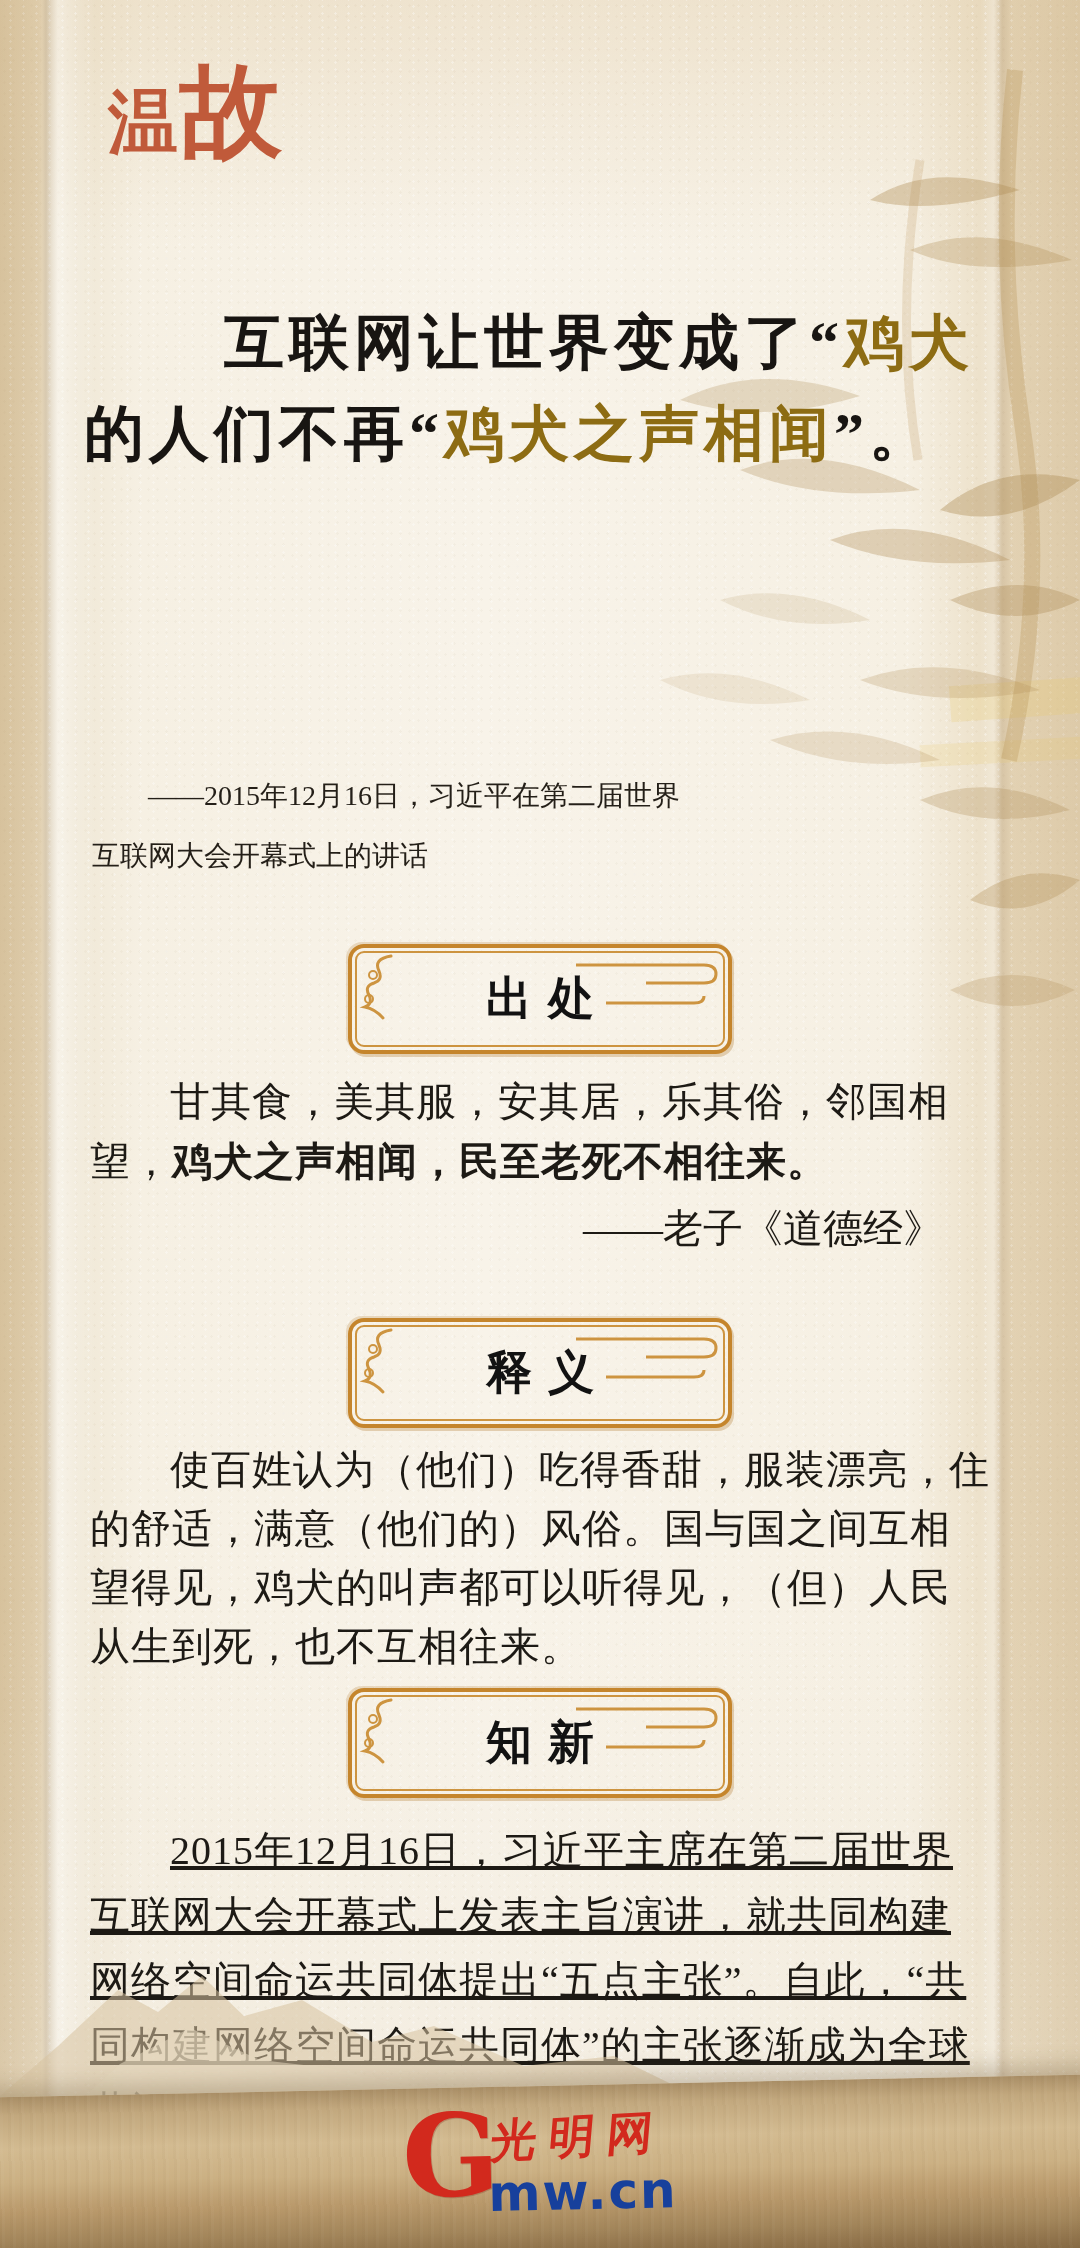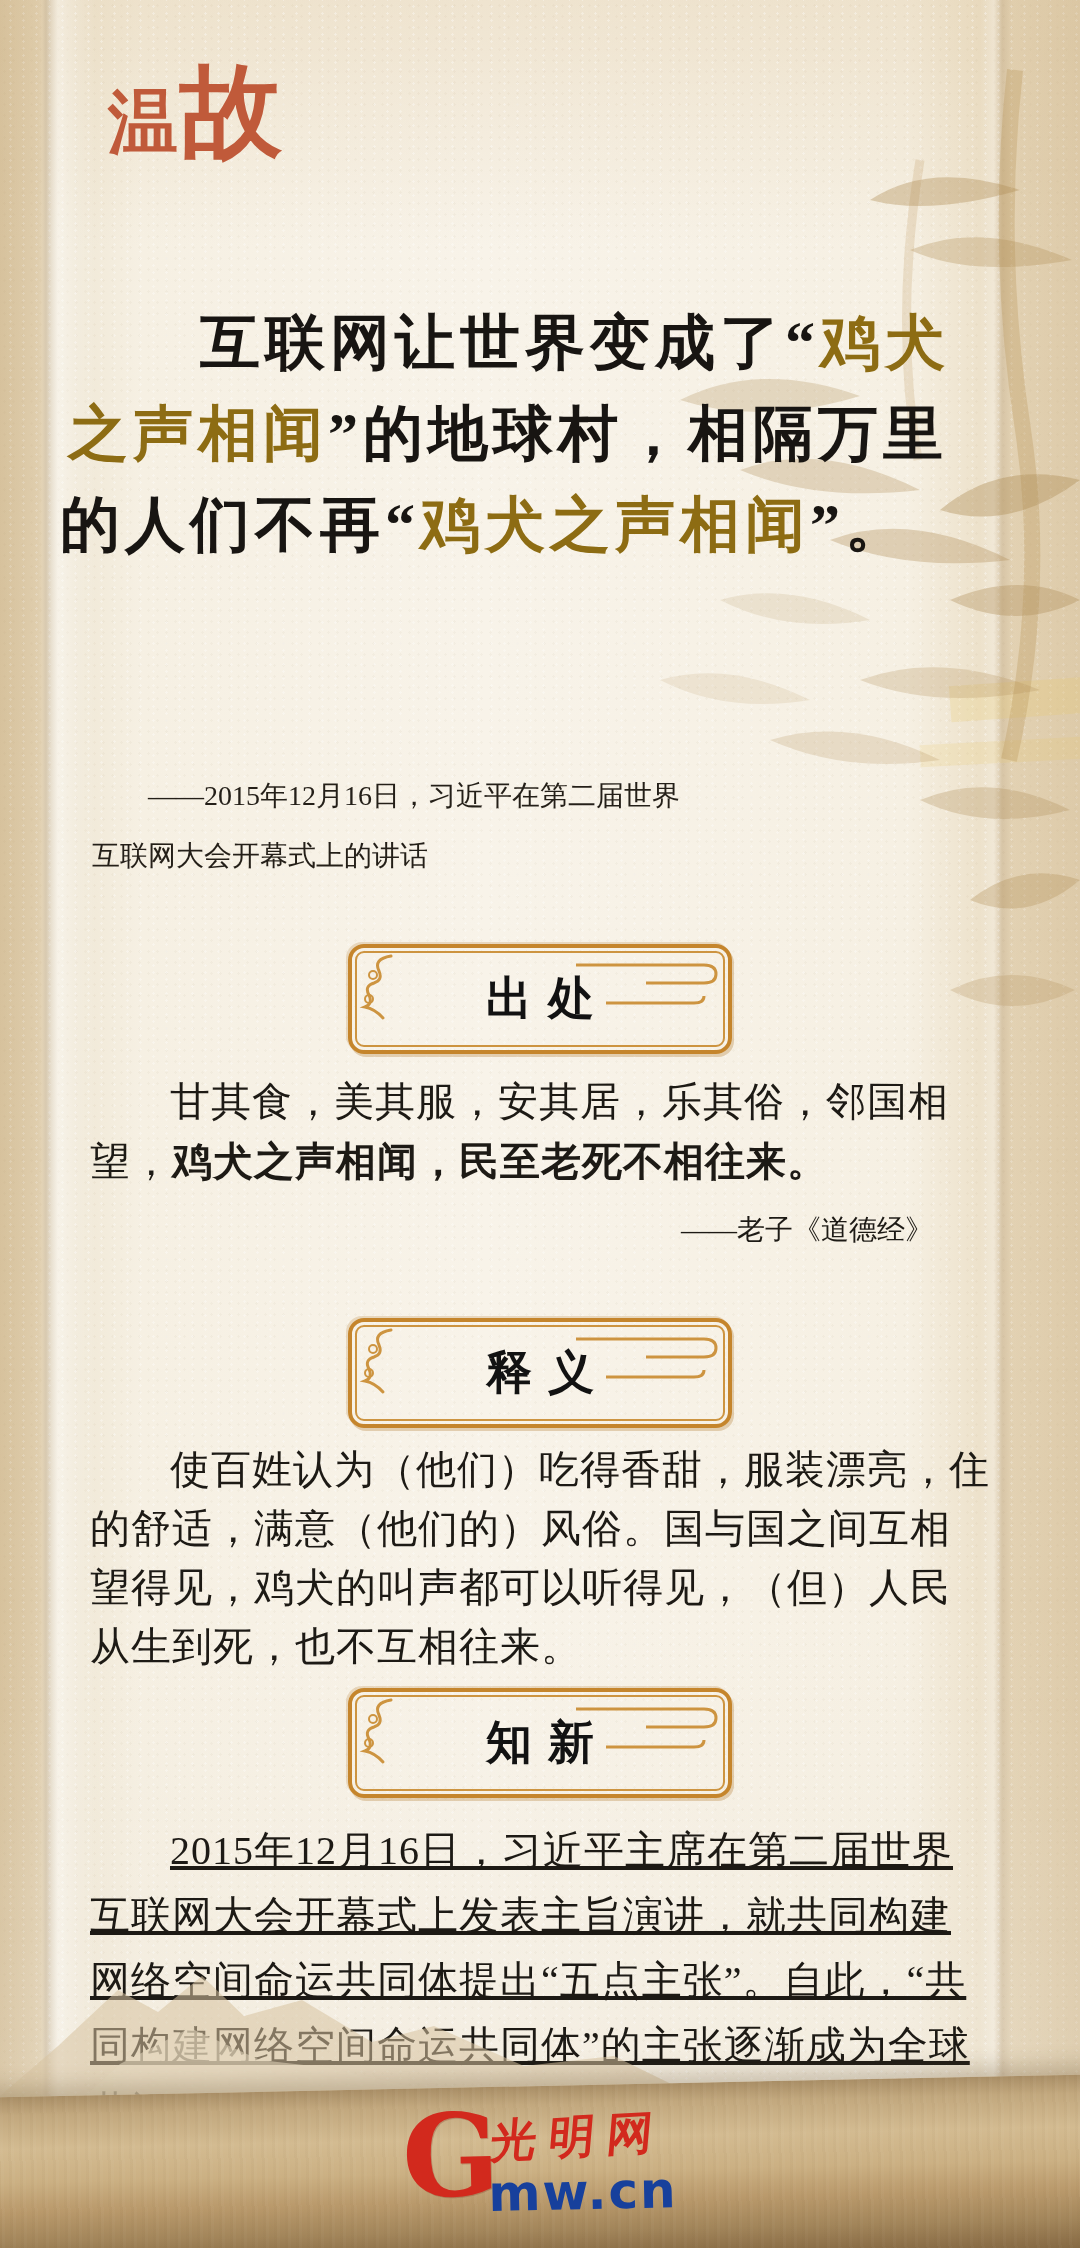--- a/index.html
+++ b/index.html
@@ -12,21 +12,21 @@
     background-image:radial-gradient(circle,rgba(150,120,80,.055) 1px,transparent 1.4px),radial-gradient(circle,rgba(255,255,255,.42) 1px,transparent 1.3px);
     background-size:9px 11px,13px 7px;background-position:0 0,4px 3px;}
   .fold{position:absolute;top:0;bottom:0;pointer-events:none;}
   .fold-left{left:0;width:96px;background:linear-gradient(90deg,rgba(196,170,128,.38) 0,rgba(208,186,148,.28) 42px,rgba(130,100,60,.20) 46px,rgba(255,255,255,.38) 58px,rgba(255,255,255,0) 96px);}
   .fold-right{right:0;width:100px;background:linear-gradient(270deg,rgba(203,178,138,.40) 0,rgba(212,192,156,.26) 68px,rgba(130,100,60,.16) 78px,rgba(255,255,255,.32) 86px,rgba(255,255,255,0) 100px);}
 
   .title{position:absolute;left:108px;top:44px;color:#c05a3a;white-space:nowrap;}
   .title .t1{font-size:70px;font-weight:700;letter-spacing:2px;}
   .title .t2{font-size:102px;font-weight:700;}
 
-  .quote{position:absolute;left:0;right:0;top:298px;padding:0 68px;color:#181512;}
+  .quote{position:absolute;left:0;right:0;top:298px;padding:0 92px;color:#181512;}
   .qline{margin:0;font-size:60px;line-height:91px;font-weight:700;letter-spacing:5px;white-space:nowrap;}
   .qline .gold{color:#8d6c13;}
   .qline .ink{color:#181512;}
   .q1{text-indent:2.2em;}
   .q3{margin-left:-8px;}
   .q4{margin-left:-8px;}
   .q5{margin-left:8px;}
 
   .quote-attr{position:absolute;left:0;right:12px;top:766px;padding:0 92px;font-size:28px;line-height:60px;color:#241f18;}
   .quote-attr p{margin:0;}
@@ -41,21 +41,21 @@
   .frame-label{position:absolute;inset:0;display:flex;align-items:center;justify-content:center;
     font-size:46px;font-weight:900;color:#121212;letter-spacing:16px;text-indent:16px;}
   .cloud-orn{position:absolute;left:9px;top:7px;}
   .tail-orn{position:absolute;right:6px;top:13px;}
 
   .body{position:absolute;left:0;right:0;padding:0 90px;font-size:40px;line-height:60px;letter-spacing:1px;text-indent:2em;color:#1d1a15;margin:0;}
   .body strong{font-weight:900;}
   .body-1{top:1072px;}
   .body-2{top:1440px;line-height:59px;}
   .body-3{top:1818px;line-height:65px;text-decoration:underline;}
-  .body-attr{position:absolute;right:130px;top:1194px;font-size:28px;color:#1d1a15;margin:17px;text-align:center;}
+  .body-attr{position:absolute;right:130px;top:1194px;font-size:40px;color:#1d1a15;margin:7px;text-align:center;}
 
   .bamboo{position:absolute;right:0;top:40px;pointer-events:none;}
   .mountain{position:absolute;left:0;top:1968px;pointer-events:none;}
 
   .roller{position:absolute;left:-24px;right:-24px;top:2086px;height:186px;transform:rotate(-1.2deg);
     border-radius:10px/46px;
     background:linear-gradient(180deg,#a98e66 0%,#c2a87e 10%,#d3bb91 28%,#cbb083 46%,#b99а6c 60%,#b9996b 62%,#a2855a 78%,#8c6f48 90%,#7b5f3c 100%);
     background:linear-gradient(180deg,#a98e66 0%,#c2a87e 10%,#d3bb91 28%,#cbb083 46%,#b9996b 62%,#a2855a 78%,#8c6f48 90%,#7b5f3c 100%);
     box-shadow:0 -10px 20px rgba(110,88,55,.30);}
   .roller-streaks{position:absolute;inset:0;border-radius:inherit;opacity:.5;
@@ -97,21 +97,20 @@
       <path d="M40 640 Q110 620 190 660 Q106 674 40 640 Z" opacity="0.14"></path>
     </g>
   </svg>
 
   <header class="title">
     <span class="t1">温</span><span class="t2">故</span>
   </header>
 
   <section class="quote">
     <p class="qline q1"><span class="ink">互联网让世界变成了“</span><span class="gold">鸡犬</span></p>
-    <p class="qline q2"><span class="gold">之声相闻</span><span class="ink">”的地球村，相隔万里</span></p>
     <p class="qline q3"><span class="ink">的人们不再“</span><span class="gold">鸡犬之声相闻</span><span class="ink">”。</span></p>
   </section>
 
   <div class="quote-attr">
     <p class="qa1">——2015年12月16日，习近平在第二届世界</p>
     <p class="qa2">互联网大会开幕式上的讲话</p>
   </div>
 
   <div class="sec-header sec-h1">
     <span class="frame-outer"></span>

